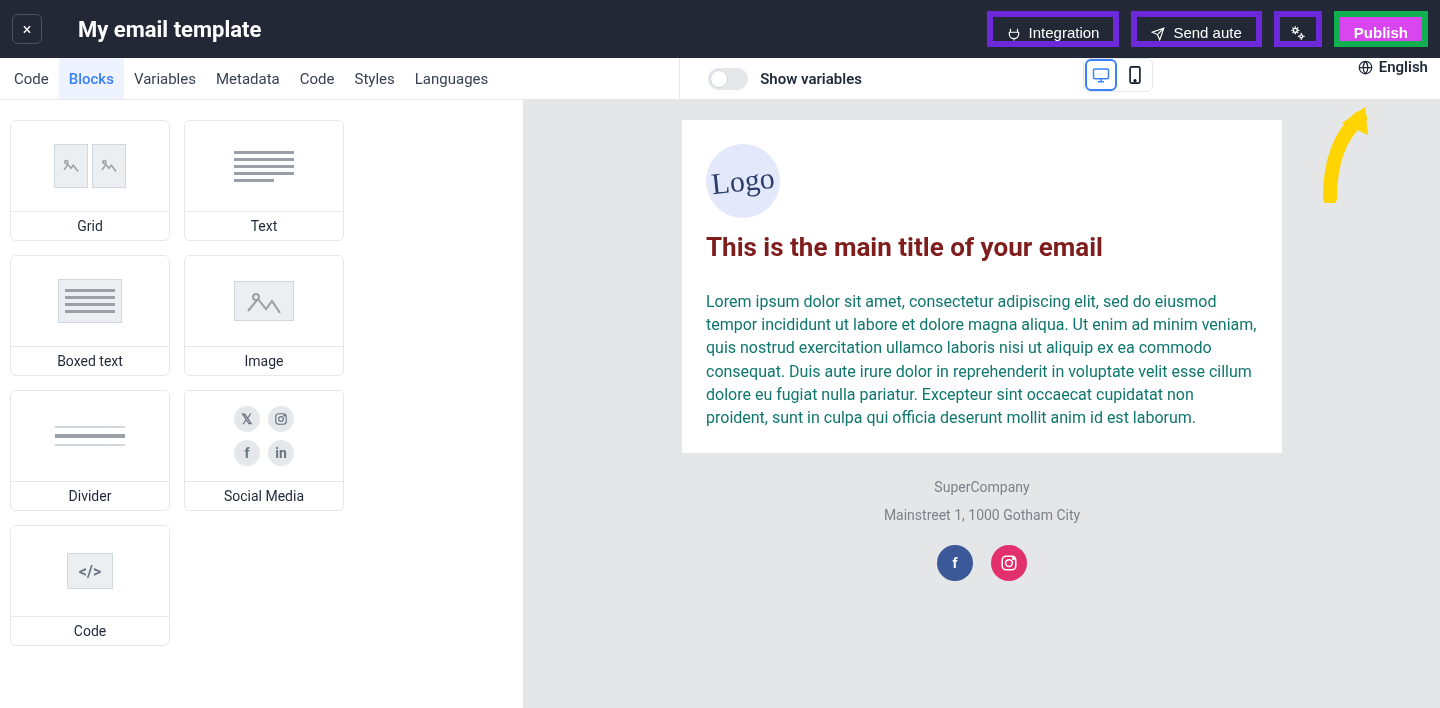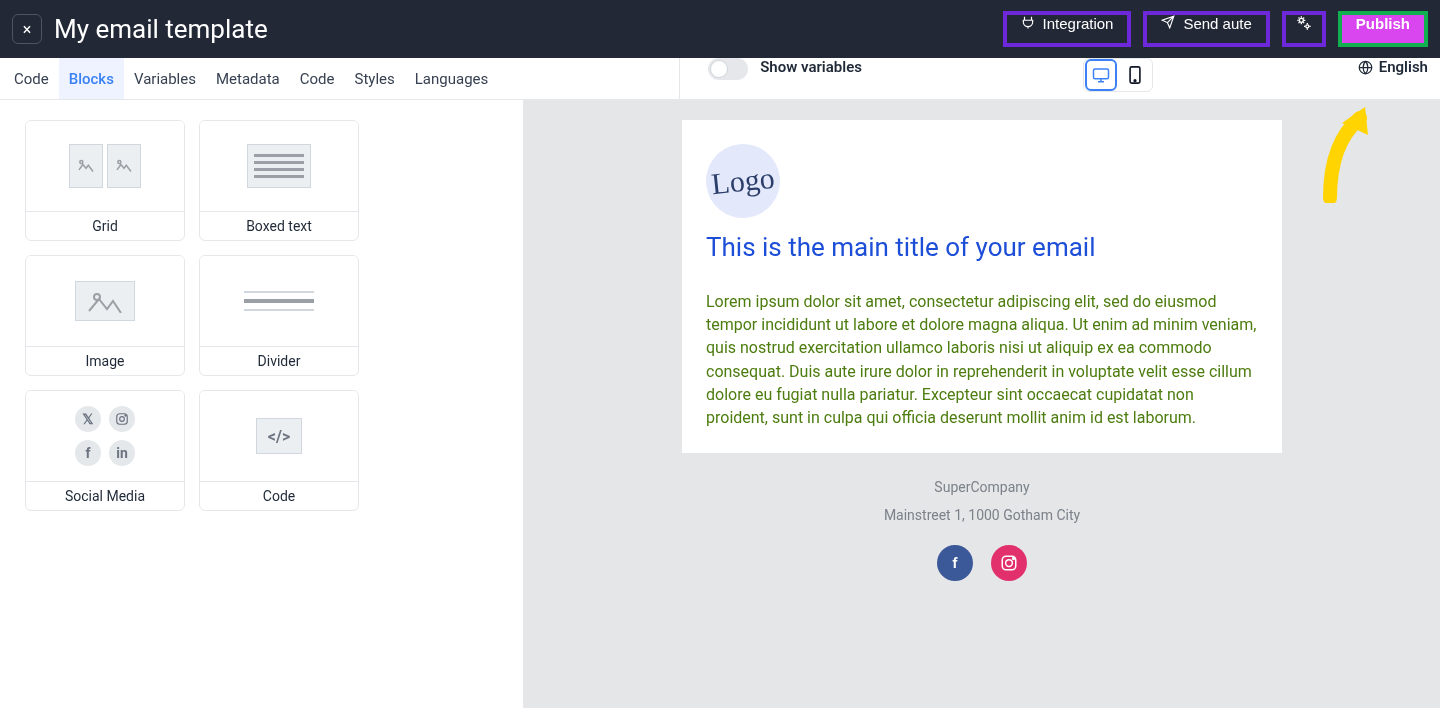--- a/index.html
+++ b/index.html
@@ -24,29 +24,29 @@
   }
   .close-btn {
     width: 30px; height: 30px;
     border: 1px solid #4b5563;
     border-radius: 6px;
     display: flex; align-items: center; justify-content: center;
     font-size: 16px; color: #fff;
     cursor: pointer;
   }
   .title {
-    font-size: 26px; font-weight: 400;
+    font-size: 22px; font-weight: 700; margin-left: 24px;
   }
   .topbar-spacer { flex: 1; }
   .top-btn {
     height: 36px;
     padding: 0 14px;
-    border: 4px solid #6d28d9;
+    border: 6px solid #6d28d9;
     border-radius: 0;
-    display: flex; align-items: flex-start; gap: 8px;
+    display: flex; align-items: flex-end; gap: 8px;
     color: #fff; font-size: 15px;
     cursor: pointer;
     background: transparent;
   }
   .top-btn.icon-only { padding: 0 10px; }
   .publish-btn {
     background: #d946ef;
     border-color: #10b050;
     font-weight: 600;
   }
@@ -71,21 +71,21 @@
     color: #374151;
     cursor: pointer;
   }
   .tab.active {
     color: #3b82f6;
     background: #eef3ff;
     font-weight: 500;
   }
   .sec-spacer { flex: 1; }
   .sec-mid {
-    display: flex; align-items: flex-start; gap: 12px;
+    display: flex; align-items: center; gap: 12px;
     padding: 0 28px;
     border-left: 1px solid #e5e7eb;
   }
   .toggle {
     width: 40px; height: 22px;
     background: #e5e7eb;
     border-radius: 11px;
     position: relative;
     cursor: pointer;
   }
@@ -126,21 +126,21 @@
     cursor: pointer;
   }
 
   
   .main {
     display: flex;
     height: calc(708px - 58px - 42px);
   }
   .left {
     width: 524px;
-    padding: 20px 25px;
+    padding: 20px 10px;
     display: flex;
     flex-wrap: wrap;
     gap: 14px;
     align-content: flex-start;
     border-right: 1px solid #e5e7eb;
   }
   .block-card {
     width: 160px;
     border: 1px solid #e5e7eb;
     border-radius: 6px;
@@ -197,28 +197,28 @@
     border-radius: 50%;
     background: #e3e8fb;
     display: flex; align-items: center; justify-content: center;
     font-family: "Brush Script MT", cursive;
     font-size: 30px;
     color: #2c3e6a;
     transform: rotate(-6deg);
     margin-bottom: 14px;
   }
   .email-title {
-    font-size: 26px; font-weight: 400;
-    color: #1d4ed8;
+    font-size: 26px; font-weight: 700;
+    color: #7f1d1d;
     margin-bottom: 28px;
   }
   .email-body {
     font-size: 16px;
     line-height: 1.45;
-    color: #4d7c0f; 
+    color: #0f766e; 
   }
   .footer {
     text-align: center;
     color: #7b828a;
     margin-top: 26px;
     font-size: 14px;
   }
   .footer .line2{ margin-top: 12px; }
   .footer-social {
     margin-top: 22px;
@@ -351,20 +351,32 @@
               <svg width="20" height="14" viewBox="0 0 24 18" stroke="#9aa0a6" fill="none" stroke-width="2">
                 <path d="M3 14l5-7 4 5 3-4 6 8"></path>
                 <circle cx="6" cy="4" r="2"></circle>
               </svg>
             </div>
         </div>
       </div>
       <div class="block-bottom">Grid</div>
     </div>
 
+    <div class="block-card">
+      <div class="block-top">
+          <div class="il-lines">
+        <div class="il-line"></div>
+            <div class="il-line"></div>
+            <div class="il-line"></div>
+            <div class="il-line"></div>
+            <div class="il-line short"></div>
+      </div>
+        </div>
+      <div class="block-bottom">Text</div>
+    </div>
 
     <div class="block-card">
       <div class="block-top">
           <div class="il-box">
         <div class="l"></div>
             <div class="l"></div>
             <div class="l"></div>
             <div class="l"></div>
       </div>
         </div>

